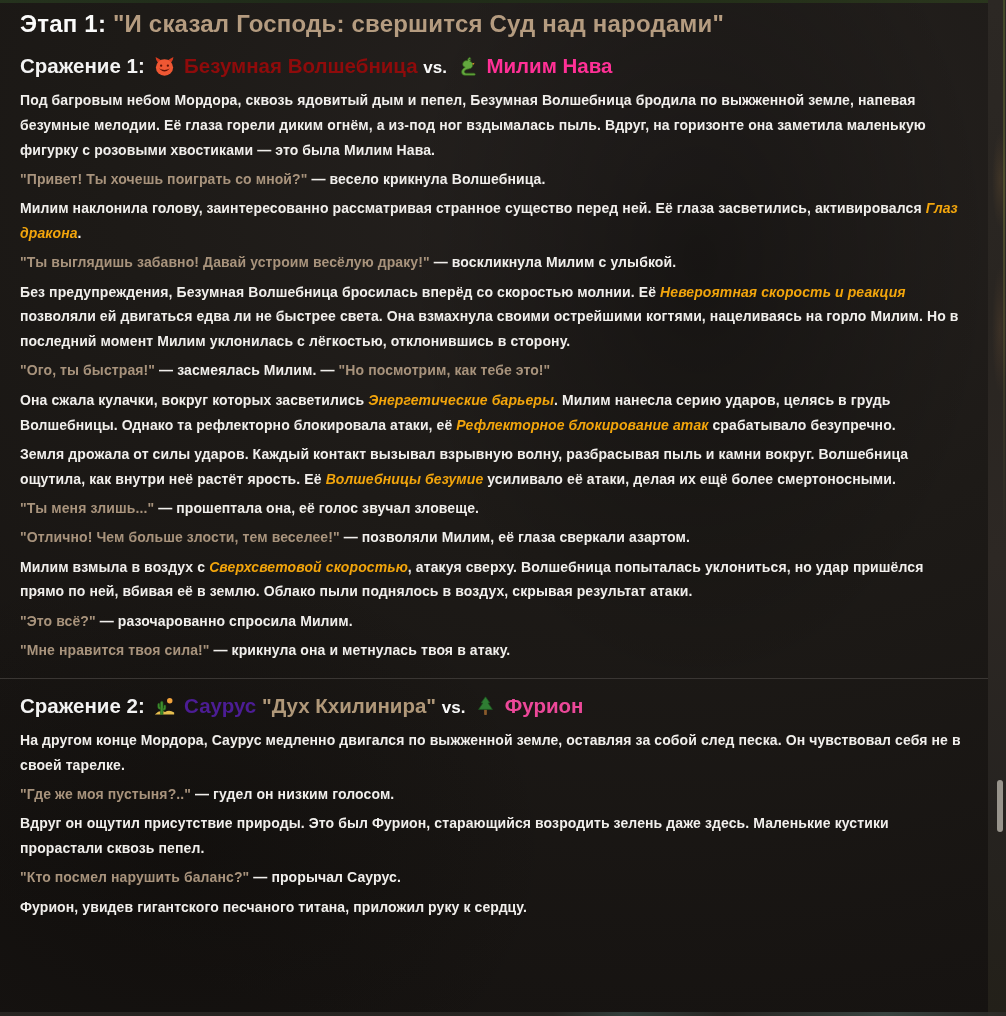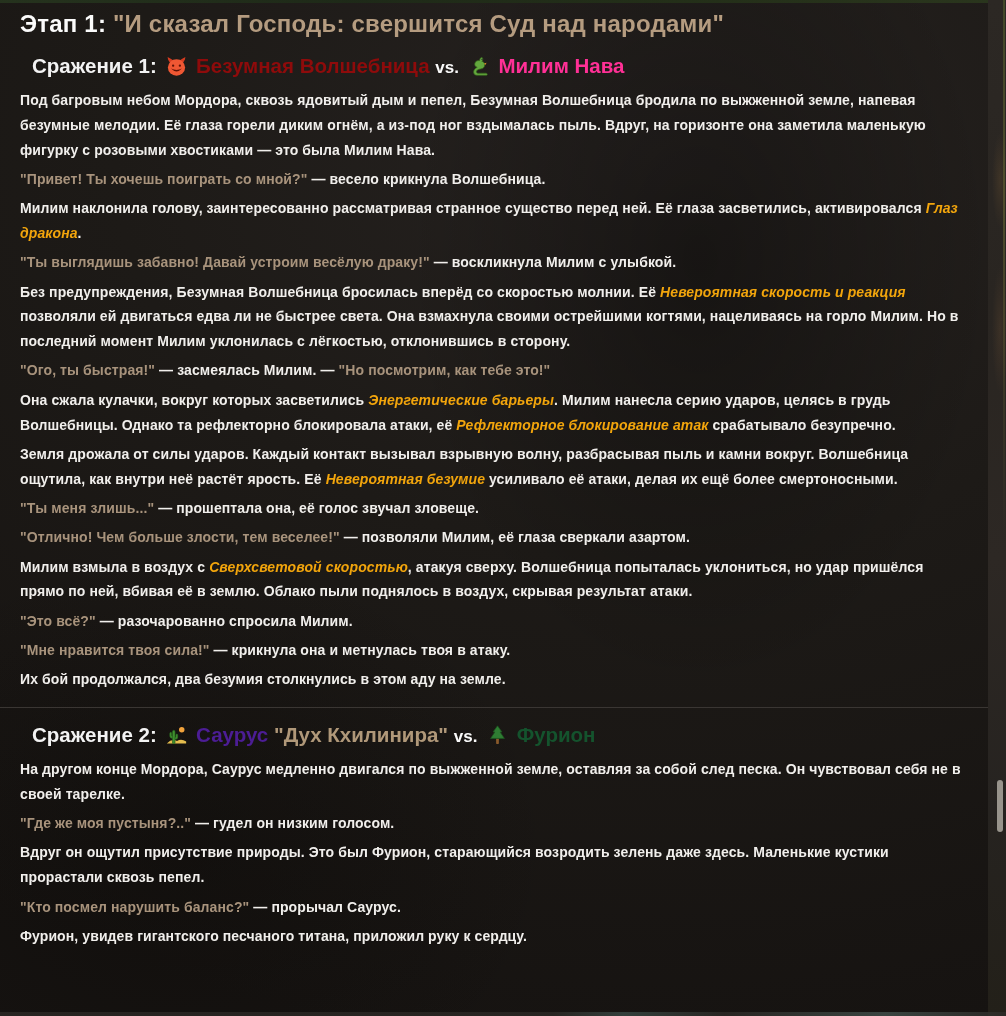--- a/index.html
+++ b/index.html
@@ -23,21 +23,21 @@
       linear-gradient(180deg,#2c2824,#292521 30%,#2d2824 55%,#262320 80%,#232019);}
   .right-strip::after{content:"";position:absolute;right:1px;top:0;width:2px;height:540px;
     background:linear-gradient(180deg,#55632e,#6a6a35 40%,rgba(90,100,50,0) 100%);opacity:.55;}
   .scrollbar-thumb{position:absolute;right:3px;top:780px;width:6px;height:52px;
     border-radius:3px;background:#98948c;}
   .content{position:absolute;left:0;top:3px;width:1006px;box-sizing:border-box;
     padding:3px 44px 0 20px;}
   h1.stage-title{font-size:24px;line-height:30px;margin:3px 0 9px;letter-spacing:.2px;}
   .h1-label{color:#fbfbfb;}
   .h1-quote{color:#b59c80;}
-  h2.battle-heading{font-size:20.5px;line-height:28px;margin:13px 12px 6px;color:#f3f3f3;}
+  h2.battle-heading{font-size:20.5px;line-height:28px;margin:13px 0 6px;color:#f3f3f3;}
   .battle-heading .icon{display:inline-block;width:21px;height:21px;vertical-align:-4px;margin:0 3px 0 4px;}
   .battle-heading .vs-label{font-size:17px;color:#fafafa;}
   .battle-heading .heading-quote{color:#b09879;}
   p.story-paragraph{font-size:14px;line-height:24.8px;margin:4.5px 0;color:#f1efec;letter-spacing:.1px;}
   .seg-body{color:#f1efec;}
   .seg-quote{color:#a8937c;}
   .seg-ability{color:#f2a50c;font-style:italic;}
   .section-divider{height:1px;background:#3a3633;margin:15px 0 3px -20px;width:1006px;}
 </style>
 </head>
@@ -60,38 +60,37 @@
     <circle cx="12.4" cy="3.2" r="0.7" fill="#2c2c2c"></circle>
     <path d="M14.4 7.2 L16.8 6.4 L15.4 8.6 Z" fill="#e8952a"></path>
   </svg> <span class="fighter-name" style="color: rgb(255, 48, 150);">Милим Нава</span></h2>
       <p class="story-paragraph"><span class="seg-body">Под багровым небом Мордора, сквозь ядовитый дым и пепел, Безумная Волшебница бродила по выжженной земле, напевая безумные мелодии. Её глаза горели диким огнём, а из-под ног вздымалась пыль. Вдруг, на горизонте она заметила маленькую фигурку с розовыми хвостиками — это была Милим Нава.</span></p>
       <p class="story-paragraph"><span class="seg-quote">"Привет! Ты хочешь поиграть со мной?"</span><span class="seg-body"> — весело крикнула Волшебница.</span></p>
       <p class="story-paragraph"><span class="seg-body">Милим наклонила голову, заинтересованно рассматривая странное существо перед ней. Её глаза засветились, активировался </span><span class="seg-ability">Глаз дракона</span><span class="seg-body">.</span></p>
       <p class="story-paragraph"><span class="seg-quote">"Ты выглядишь забавно! Давай устроим весёлую драку!"</span><span class="seg-body"> — воскликнула Милим с улыбкой.</span></p>
       <p class="story-paragraph"><span class="seg-body">Без предупреждения, Безумная Волшебница бросилась вперёд со скоростью молнии. Её </span><span class="seg-ability">Невероятная скорость и реакция</span><span class="seg-body"> позволяли ей двигаться едва ли не быстрее света. Она взмахнула своими острейшими когтями, нацеливаясь на горло Милим. Но в последний момент Милим уклонилась с лёгкостью, отклонившись в сторону.</span></p>
       <p class="story-paragraph"><span class="seg-quote">"Ого, ты быстрая!"</span><span class="seg-body"> — засмеялась Милим. — </span><span class="seg-quote">"Но посмотрим, как тебе это!"</span></p>
       <p class="story-paragraph"><span class="seg-body">Она сжала кулачки, вокруг которых засветились </span><span class="seg-ability">Энергетические барьеры</span><span class="seg-body">. Милим нанесла серию ударов, целясь в грудь Волшебницы. Однако та рефлекторно блокировала атаки, её </span><span class="seg-ability">Рефлекторное блокирование атак</span><span class="seg-body"> срабатывало безупречно.</span></p>
-      <p class="story-paragraph"><span class="seg-body">Земля дрожала от силы ударов. Каждый контакт вызывал взрывную волну, разбрасывая пыль и камни вокруг. Волшебница ощутила, как внутри неё растёт ярость. Её </span><span class="seg-ability">Невероятная безумие</span><span class="seg-body"> усиливало её атаки, делая их ещё более смертоносными.</span></p>
+      <p class="story-paragraph"><span class="seg-body">Земля дрожала от силы ударов. Каждый контакт вызывал взрывную волну, разбрасывая пыль и камни вокруг. Волшебница ощутила, как внутри неё растёт ярость. Её </span><span class="seg-ability">Волшебницы безумие</span><span class="seg-body"> усиливало её атаки, делая их ещё более смертоносными.</span></p>
       <p class="story-paragraph"><span class="seg-quote">"Ты меня злишь..."</span><span class="seg-body"> — прошептала она, её голос звучал зловеще.</span></p>
       <p class="story-paragraph"><span class="seg-quote">"Отлично! Чем больше злости, тем веселее!"</span><span class="seg-body"> — позволяли Милим, её глаза сверкали азартом.</span></p>
       <p class="story-paragraph"><span class="seg-body">Милим взмыла в воздух с </span><span class="seg-ability">Сверхсветовой скоростью</span><span class="seg-body">, атакуя сверху. Волшебница попыталась уклониться, но удар пришёлся прямо по ней, вбивая её в землю. Облако пыли поднялось в воздух, скрывая результат атаки.</span></p>
       <p class="story-paragraph"><span class="seg-quote">"Это всё?"</span><span class="seg-body"> — разочарованно спросила Милим.</span></p>
       <p class="story-paragraph"><span class="seg-quote">"Мне нравится твоя сила!"</span><span class="seg-body"> — крикнула она и метнулась твоя в атаку.</span></p>
-      <p class="story-paragraph"><span class="seg-body">Их бой продолжался, два безумия столкнулись в этом аду на земле.</span></p>
       <div class="section-divider"></div>
       <h2 class="battle-heading"><span class="battle-label">Сражение 2:</span> <svg class="icon" viewBox="0 0 20 20" width="21" height="21">
     <circle cx="15" cy="4.6" r="2.6" fill="#f2a33c"></circle>
     <path d="M0.8 17.5 Q5.5 12.8 10.5 15.2 Q14.5 12.8 19.2 15.6 L19.2 17.5 Z" fill="#e5bd4e"></path>
     <path d="M6.2 17.5 L6.2 6.5 Q6.2 5 7.4 5 Q8.6 5 8.6 6.5 L8.6 17.5 Z" fill="#3f8f2f" stroke="#27641c" stroke-width="0.6"></path>
     <path d="M3.6 8.2 Q3.6 7 4.5 7 Q5.4 7 5.4 8.2 L5.4 10 Q5.4 11 6.3 11 L6.3 12.6 Q3.6 12.6 3.6 10.4 Z" fill="#3f8f2f" stroke="#27641c" stroke-width="0.5"></path>
     <path d="M11.2 9.8 Q11.2 8.6 10.3 8.6 Q9.4 8.6 9.4 9.8 L9.4 11 Q9.4 12 8.6 12 L8.6 13.6 Q11.2 13.6 11.2 11.6 Z" fill="#3f8f2f" stroke="#27641c" stroke-width="0.5"></path>
   </svg> <span class="fighter-name" style="color: #4c1d95;">Саурус</span> <span class="heading-quote">"Дух Кхилинира"</span> <span class="vs-label">vs.</span> <svg class="icon" viewBox="0 0 20 20" width="21" height="21">
     <rect x="8.7" y="12.5" width="2.6" height="5.5" rx="0.6" fill="#8a5a2b"></rect>
     <path d="M10 0.8 L14.2 6.6 L12.4 6.6 L16.6 12.8 L3.4 12.8 L7.6 6.6 L5.8 6.6 Z" fill="#2f7d33" stroke="#1c5520" stroke-width="0.7"></path>
-  </svg> <span class="fighter-name" style="color: #14532d;">Фурион</span></h2>
+  </svg> <span class="fighter-name" style="color: #ec4899;">Фурион</span></h2>
       <p class="story-paragraph"><span class="seg-body">На другом конце Мордора, Саурус медленно двигался по выжженной земле, оставляя за собой след песка. Он чувствовал себя не в своей тарелке.</span></p>
       <p class="story-paragraph"><span class="seg-quote">"Где же моя пустыня?.."</span><span class="seg-body"> — гудел он низким голосом.</span></p>
       <p class="story-paragraph"><span class="seg-body">Вдруг он ощутил присутствие природы. Это был Фурион, старающийся возродить зелень даже здесь. Маленькие кустики прорастали сквозь пепел.</span></p>
       <p class="story-paragraph"><span class="seg-quote">"Кто посмел нарушить баланс?"</span><span class="seg-body"> — прорычал Саурус.</span></p>
       <p class="story-paragraph"><span class="seg-body">Фурион, увидев гигантского песчаного титана, приложил руку к сердцу.</span></p>
     </div>
 </main>
 
 <div class="right-strip">
   <div class="scrollbar-thumb"></div>

